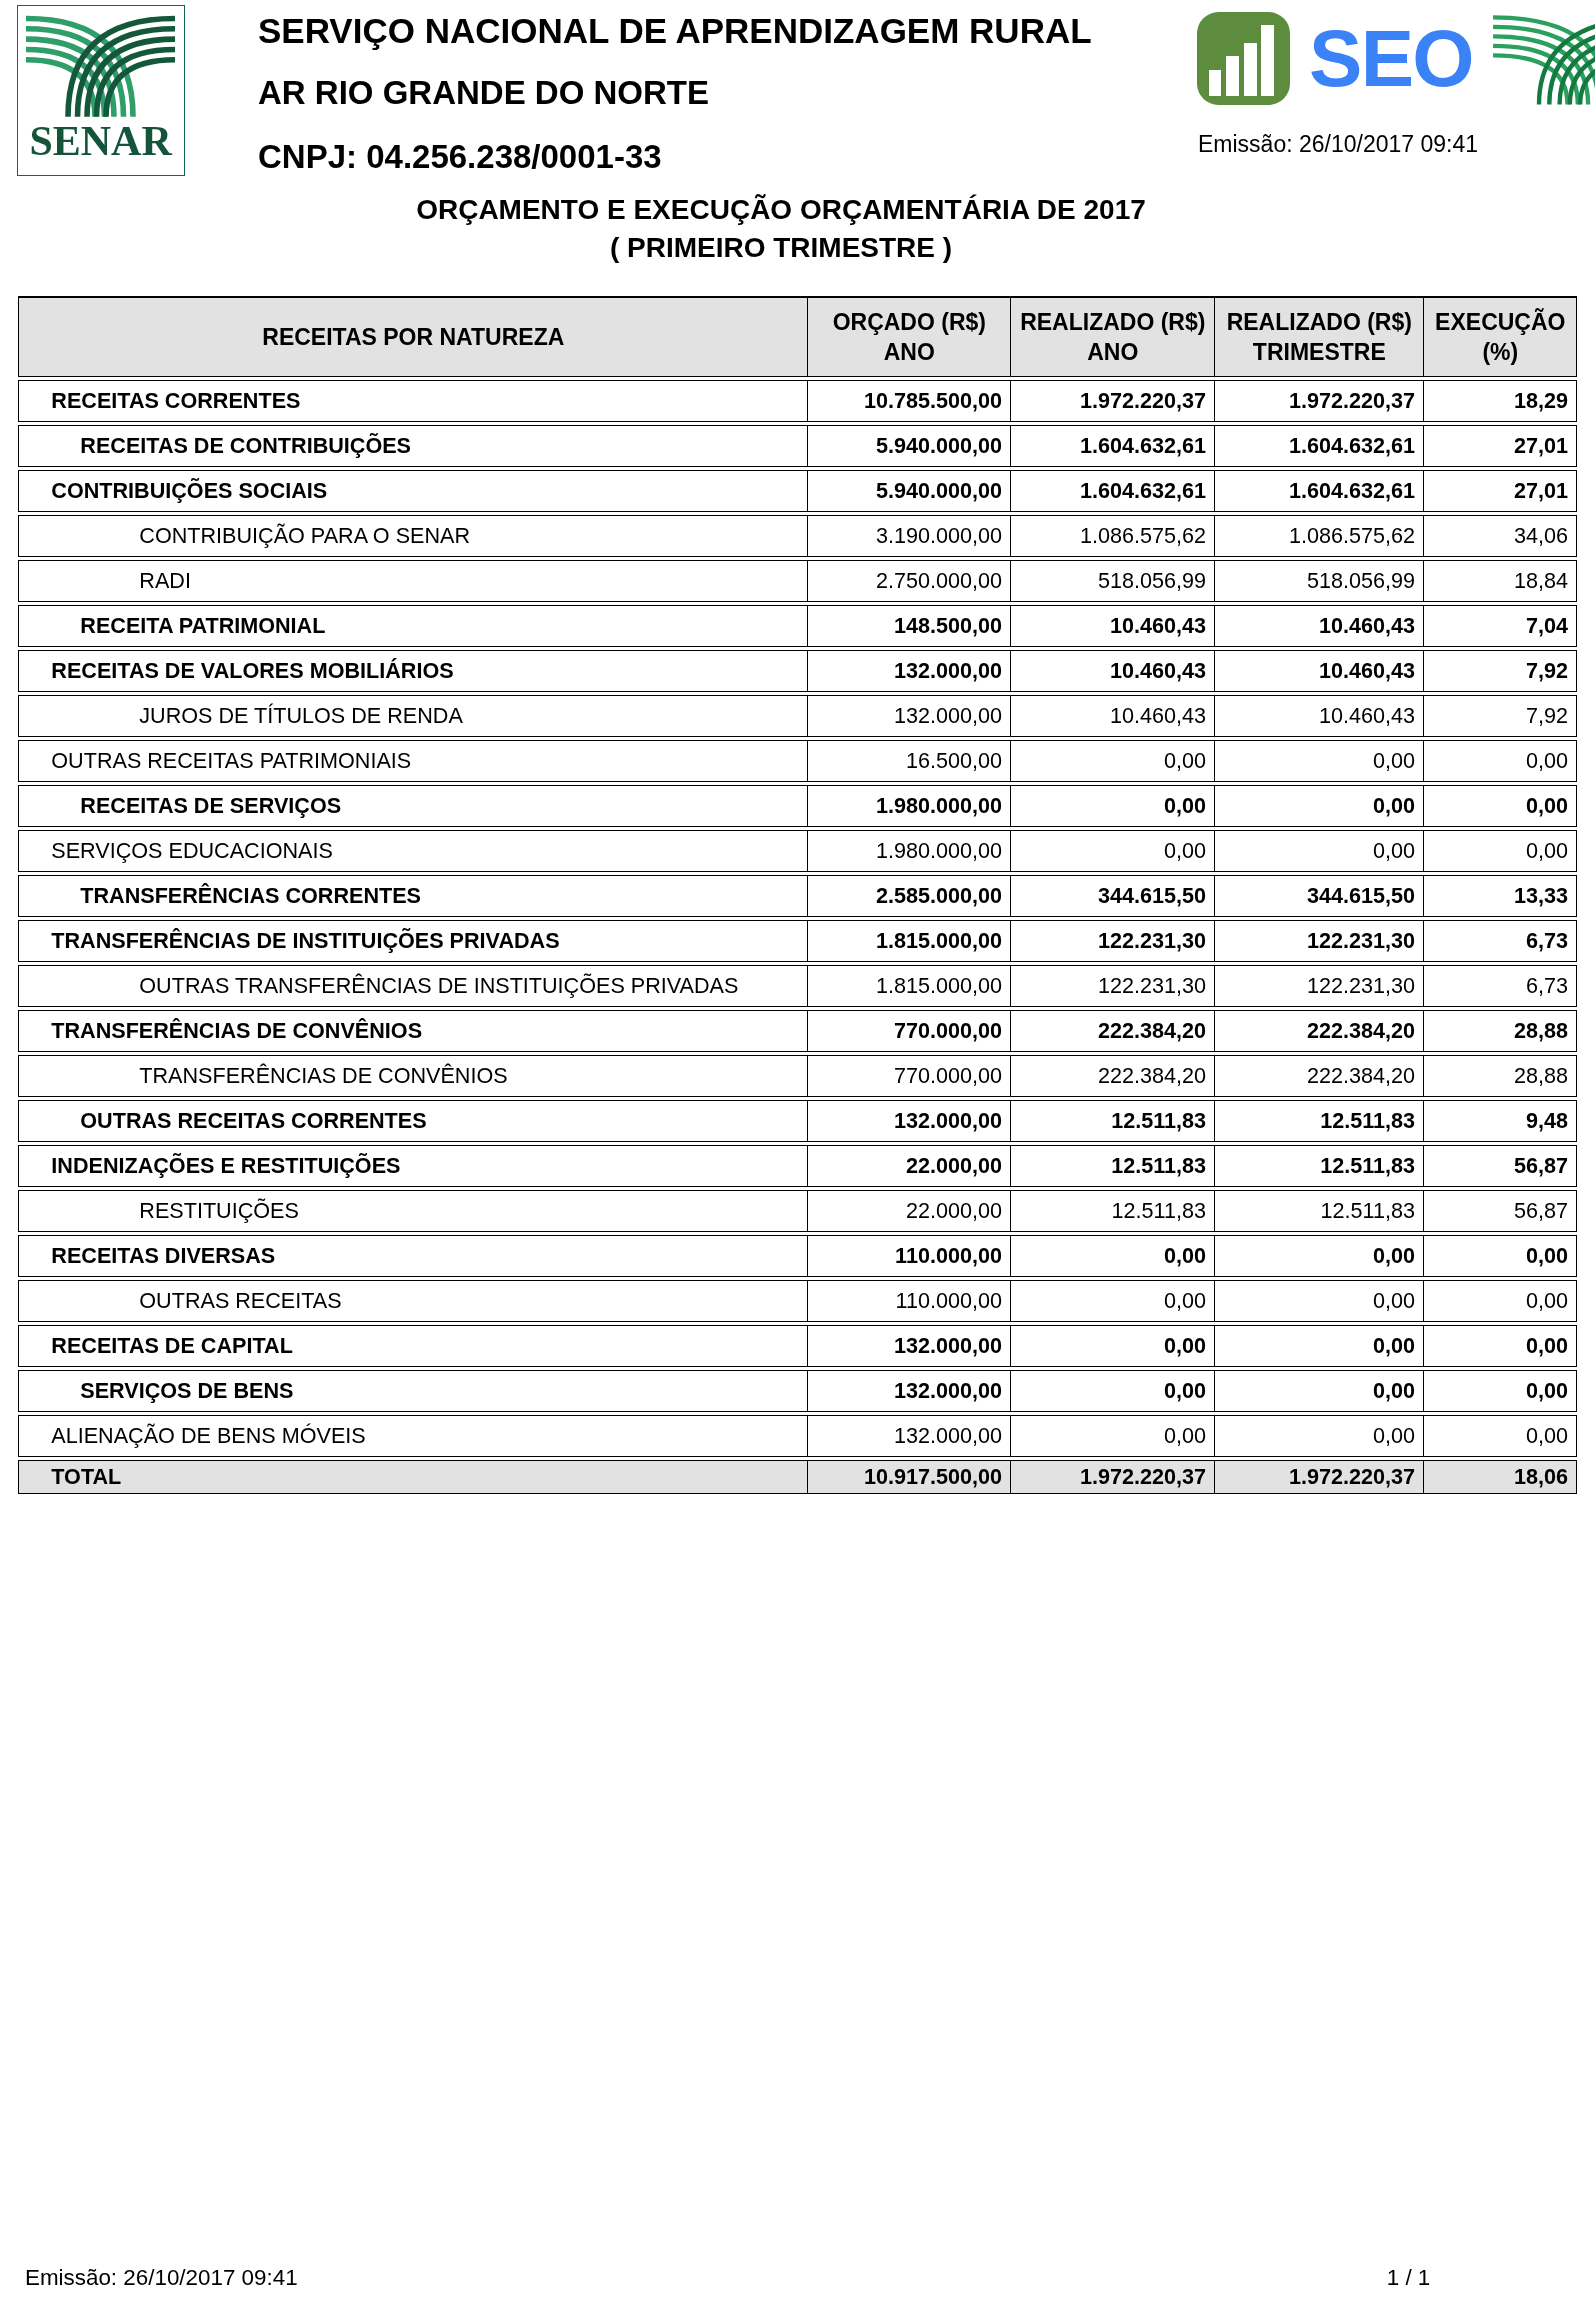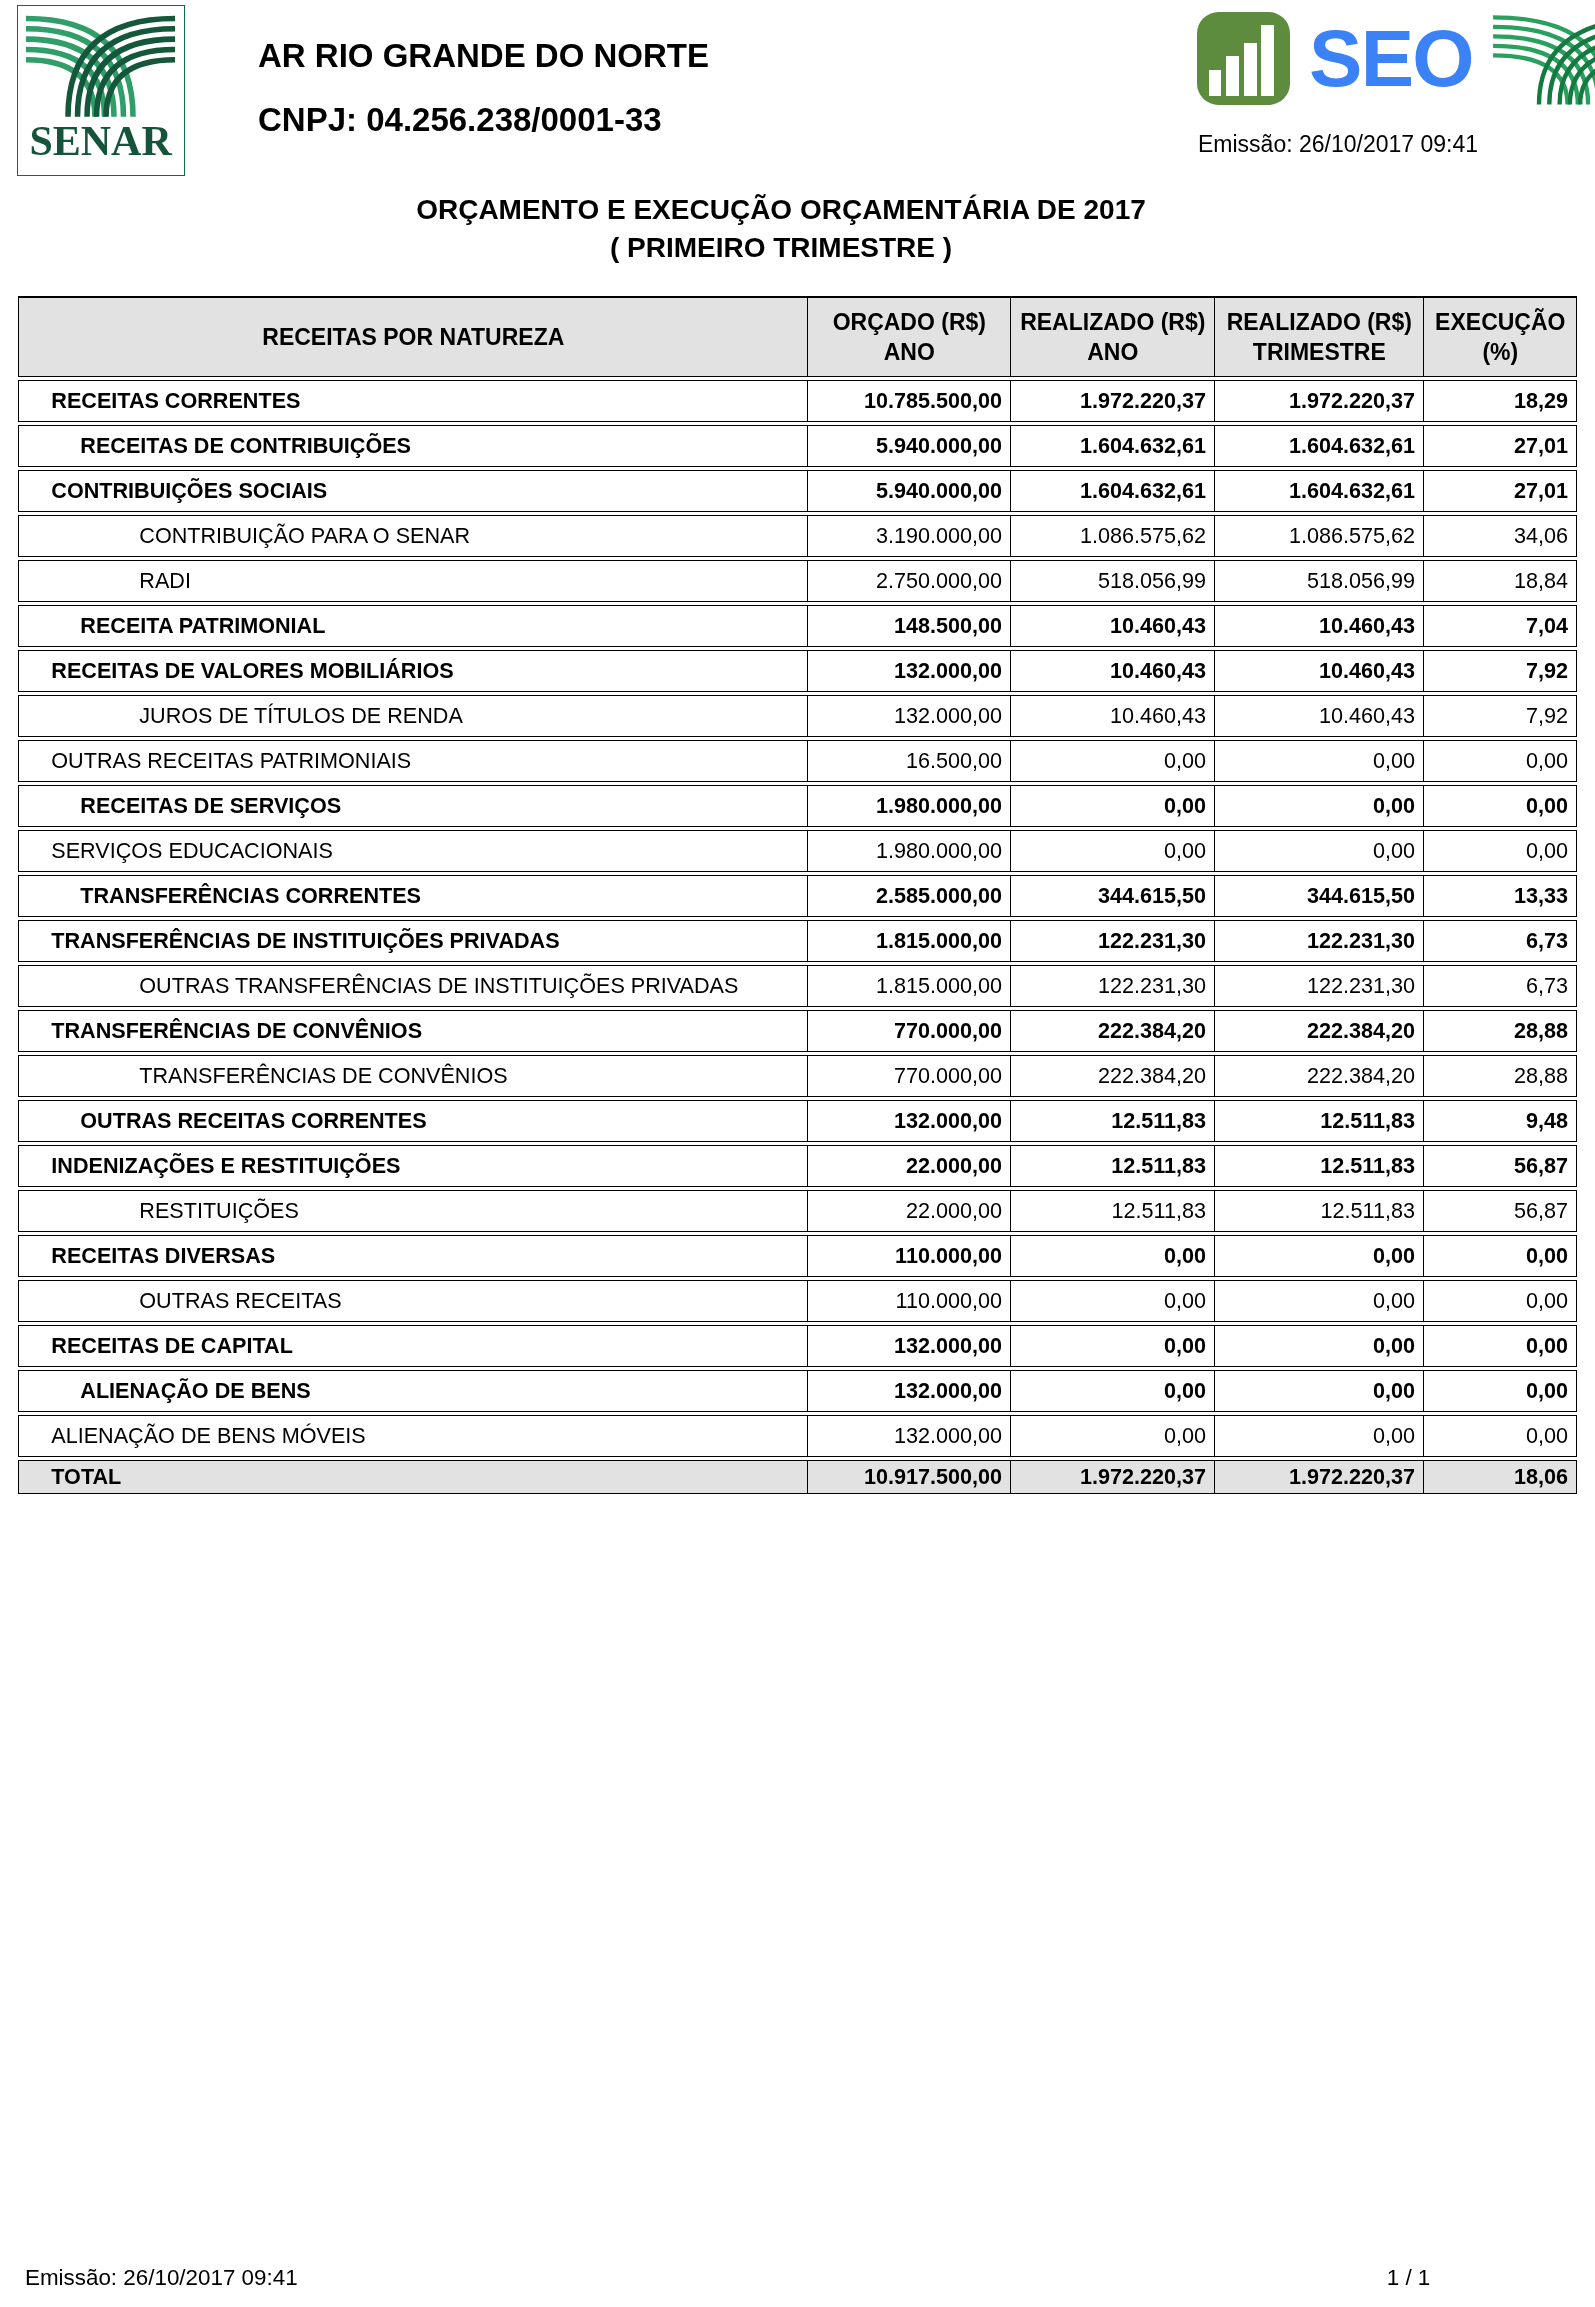--- a/index.html
+++ b/index.html
@@ -124,20 +124,21 @@
       <path d="M 194 12 Q 59 12 59 136" stroke="#14573a" stroke-width="7" fill="none"></path>
       <path d="M 194 25 Q 71 25 71 136" stroke="#14573a" stroke-width="7" fill="none"></path>
       <path d="M 194 38 Q 83 38 83 136" stroke="#14573a" stroke-width="7" fill="none"></path>
       <path d="M 194 51 Q 95 51 95 136" stroke="#14573a" stroke-width="7" fill="none"></path>
       <path d="M 194 64 Q 107 64 107 136" stroke="#14573a" stroke-width="7" fill="none"></path>
     </svg>
     <div class="senar-wordmark">SENAR</div>
   </div>
 
   <div class="org-block">
+    <div class="org-name">SERVIÇO NACIONAL DE APRENDIZAGEM RURAL</div>
     <div class="org-unit">AR RIO GRANDE DO NORTE</div>
     <div class="org-cnpj">CNPJ: 04.256.238/0001-33</div>
   </div>
 
   <div class="seo-logo">
     <div class="seo-square">
       <div class="seo-bar" style="left:11.6px;width:12.5px;height:26.6px;"></div>
       <div class="seo-bar" style="left:29px;width:12.5px;height:40px;"></div>
       <div class="seo-bar" style="left:47px;width:12.5px;height:53px;"></div>
       <div class="seo-bar" style="left:64px;width:12.5px;height:71px;"></div>
@@ -344,21 +345,21 @@
           <td class="num">0,00</td>
         </tr>
         <tr>
           <td class="cell-name i0 bold">RECEITAS DE CAPITAL</td>
           <td class="num bold">132.000,00</td>
           <td class="num bold">0,00</td>
           <td class="num bold">0,00</td>
           <td class="num bold">0,00</td>
         </tr>
         <tr>
-          <td class="cell-name i1 bold">ALIENAÇÃO DE BENS</td>
+          <td class="cell-name i1 bold">SERVIÇOS DE BENS</td>
           <td class="num bold">132.000,00</td>
           <td class="num bold">0,00</td>
           <td class="num bold">0,00</td>
           <td class="num bold">0,00</td>
         </tr>
         <tr>
           <td class="cell-name i2">ALIENAÇÃO DE BENS MÓVEIS</td>
           <td class="num">132.000,00</td>
           <td class="num">0,00</td>
           <td class="num">0,00</td>

